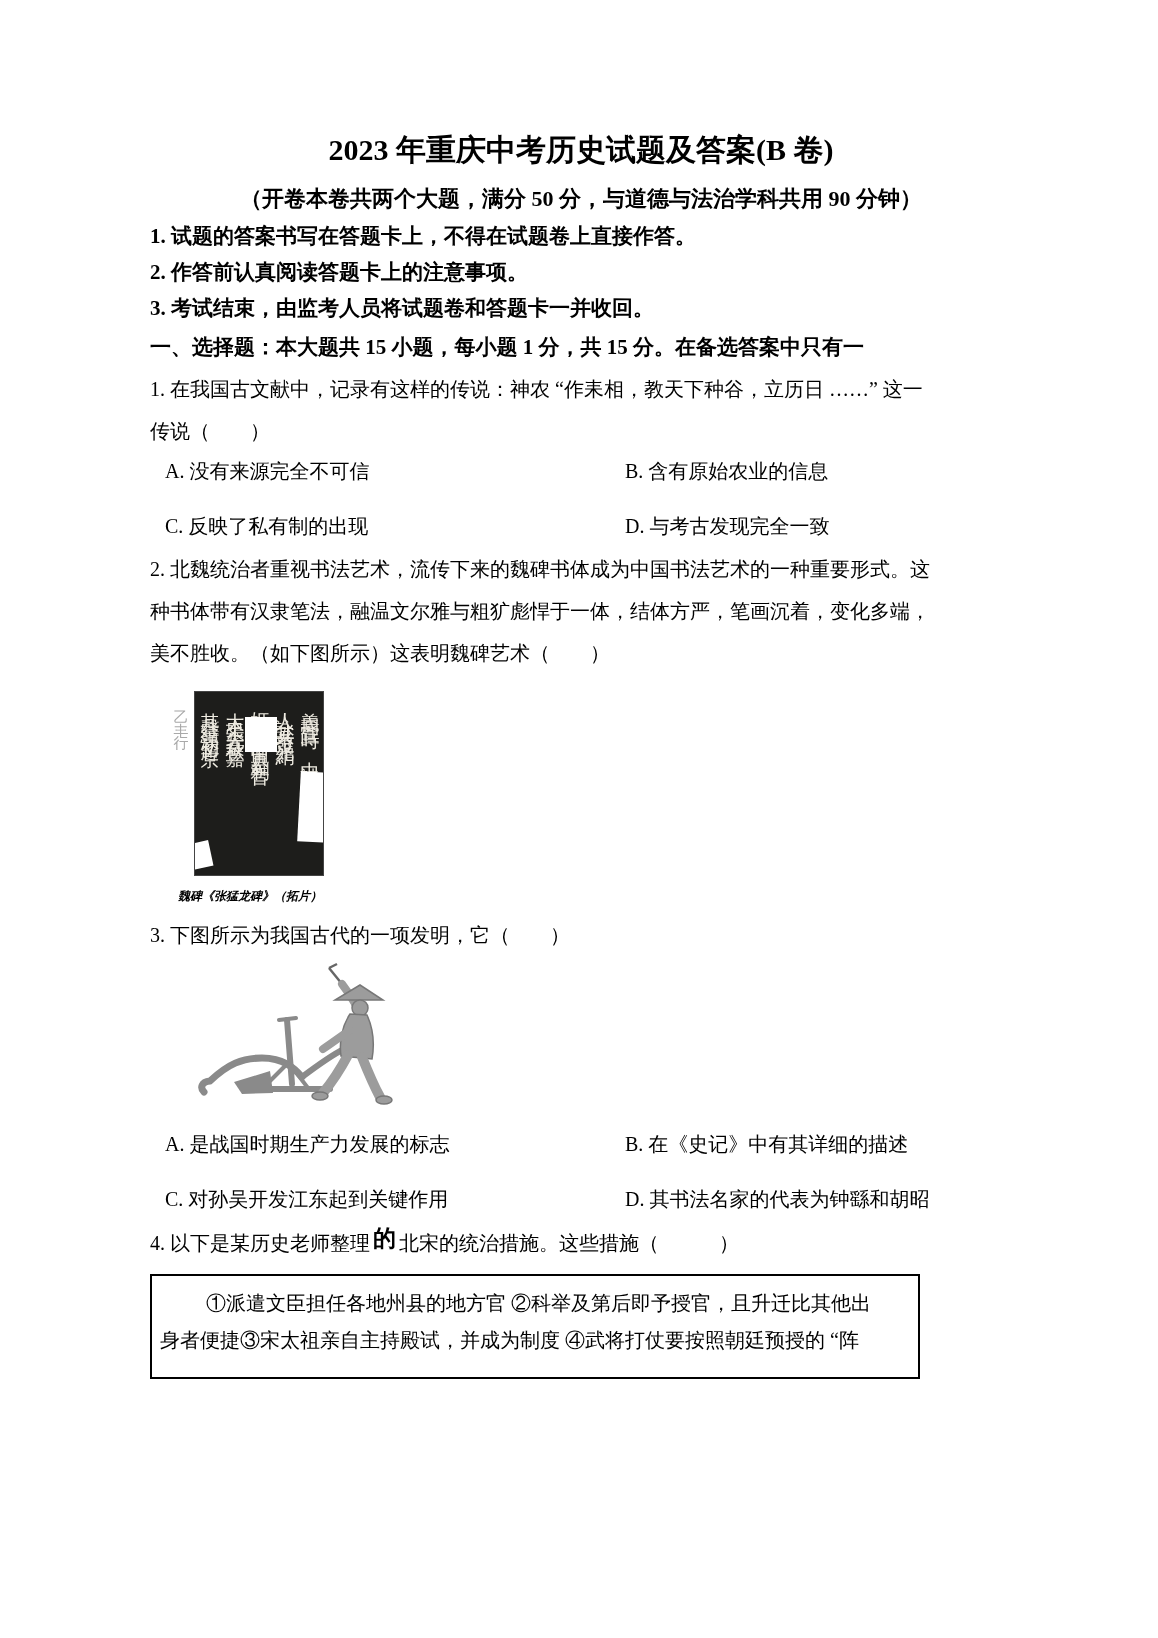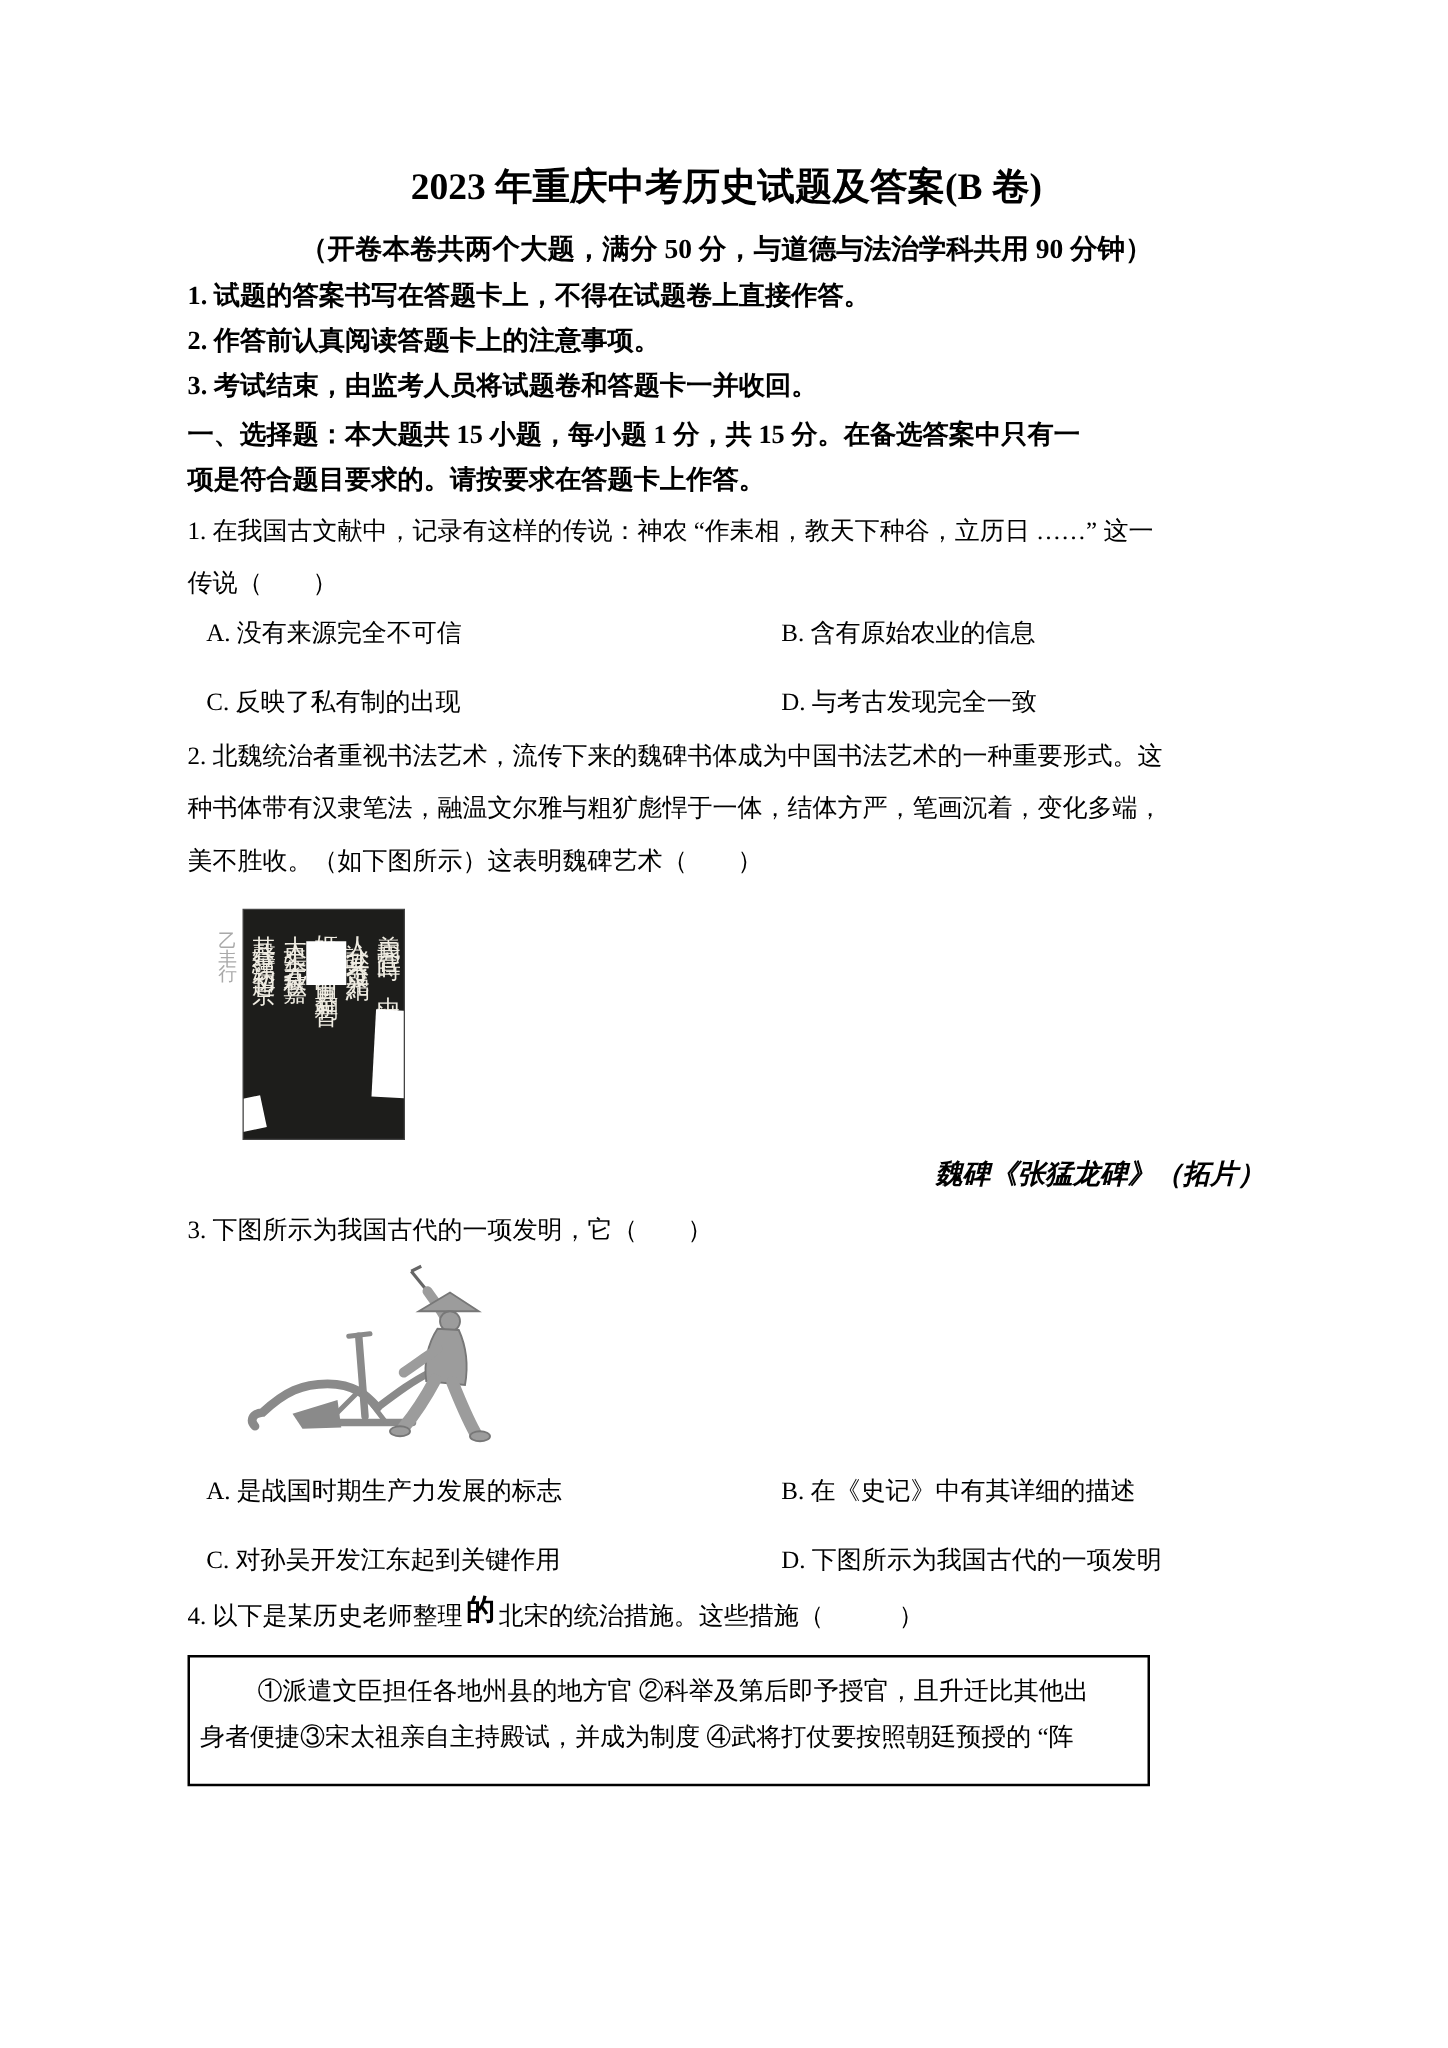--- a/index.html
+++ b/index.html
@@ -39,21 +39,21 @@
   }
   .rub-col {
     writing-mode:vertical-rl; text-orientation:upright;
     color:#efece2; font-size:19px; width:25px; line-height:25px;
     letter-spacing:6px; height:100%; text-align:start;
   }
   .patch { position:absolute; background:#ffffff; }
   .patch-1 { left:50px; top:25px; width:32px; height:35px; }
   .patch-2 { right:-3px; top:80px; width:27px; height:70px; transform:rotate(3deg); }
   .patch-3 { left:-5px; top:150px; width:21px; height:26px; transform:rotate(-12deg); }
-  .caption { margin:13px 0 0 28px; font-size:22px; font-weight:700; font-style:italic;text-align:right; }
+  .caption { margin:13px 0 0 28px; font-size:12px; font-weight:700; font-style:italic; }
 
   
   .plow-fig { margin:14px 0 0 40px; width:235px; height:152px; }
 
   
   .emph { font-weight:700; font-size:23px; position:relative; top:-4px; margin:0 3px; }
   .q4-box {
     margin-top:18px; width:750px; border:2px solid #000;
     padding:15px 8px 24px 8px; font-size:20px;
   }
@@ -67,21 +67,20 @@
 <div class="content">
 
   <div class="title">2023 年重庆中考历史试题及答案(B 卷)</div>
   <div class="subtitle">（开卷本卷共两个大题，满分 50 分，与道德与法治学科共用 90 分钟）</div>
 
   <div class="bold-line">1. 试题的答案书写在答题卡上，不得在试题卷上直接作答。</div>
   <div class="bold-line">2. 作答前认真阅读答题卡上的注意事项。</div>
   <div class="bold-line">3. 考试结束，由监考人员将试题卷和答题卡一并收回。</div>
 
   <div class="bold-line" style="margin-top:12px;">一、选择题：本大题共 15 小题，每小题 1 分，共 15 分。在备选答案中只有一</div>
-  <div class="bold-line">项是符合题目要求的。请按要求在答题卡上作答。</div>
 
   <div>
     <div class="stem-line" style="margin-top:16px;">1. 在我国古文献中，记录有这样的传说：神农 “作耒相，教天下种谷，立历日 ……” 这一</div>
     <div class="stem-line" style="margin-top:17px;">传说（　　）</div>
     <div class="options">
       <div class="opt">A. 没有来源完全不可信</div>
       <div class="opt">B. 含有原始农业的信息</div>
       <div class="opt">C. 反映了私有制的出现</div>
       <div class="opt">D. 与考古发现完全一致</div>
     </div>
@@ -137,21 +136,21 @@
           <ellipse cx="130" cy="134" rx="8" ry="4"></ellipse>
           <ellipse cx="194" cy="138" rx="8" ry="4"></ellipse>
         </g>
       </svg>
     </div>
 
     <div class="options" style="margin-top:18px;">
       <div class="opt">A. 是战国时期生产力发展的标志</div>
       <div class="opt">B. 在《史记》中有其详细的描述</div>
       <div class="opt">C. 对孙吴开发江东起到关键作用</div>
-      <div class="opt">D. 下图所示为我国古代的一项发明</div>
+      <div class="opt">D. 其书法名家的代表为钟繇和胡昭</div>
     </div>
   </div>
 
   <div>
     <div class="stem-line" style="margin-top:18px;"><span>4. 以下是某历史老师整理</span><span class="emph">的</span><span>北宋的统治措施。这些措施（　　　）</span></div>
     <div class="q4-box">
       <div class="box-line box-line-1">①派遣文臣担任各地州县的地方官 ②科举及第后即予授官，且升迁比其他出</div>
       <div class="box-line box-line-2">身者便捷③宋太祖亲自主持殿试，并成为制度 ④武将打仗要按照朝廷预授的 “阵</div>
     </div>
   </div>

